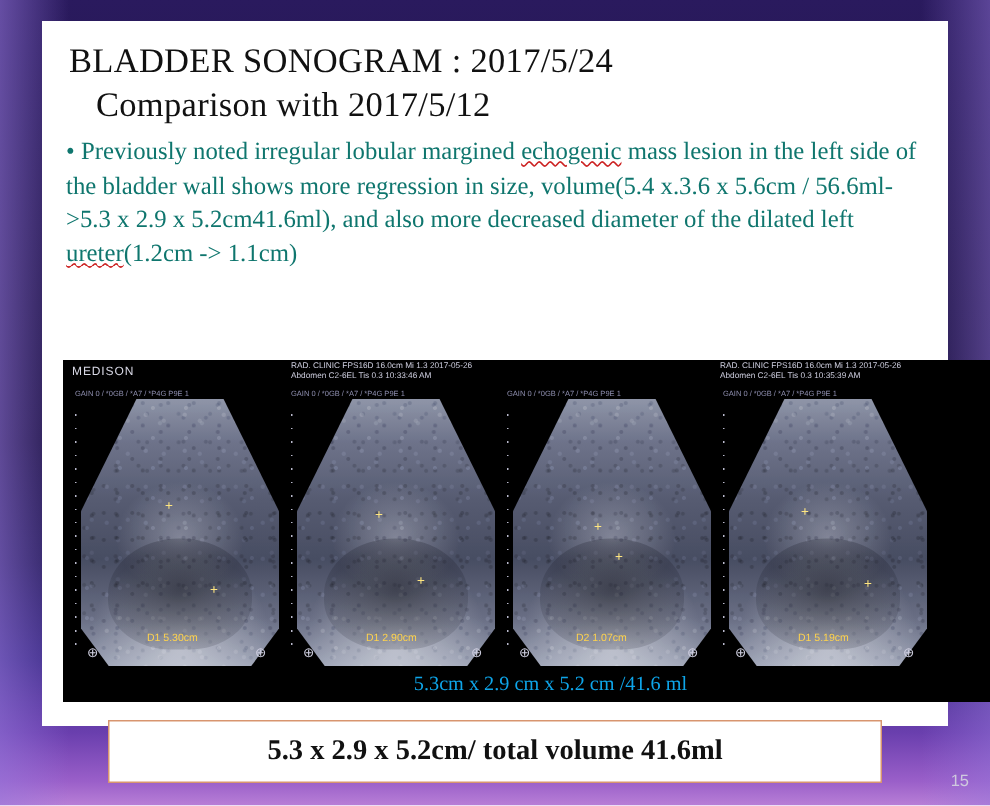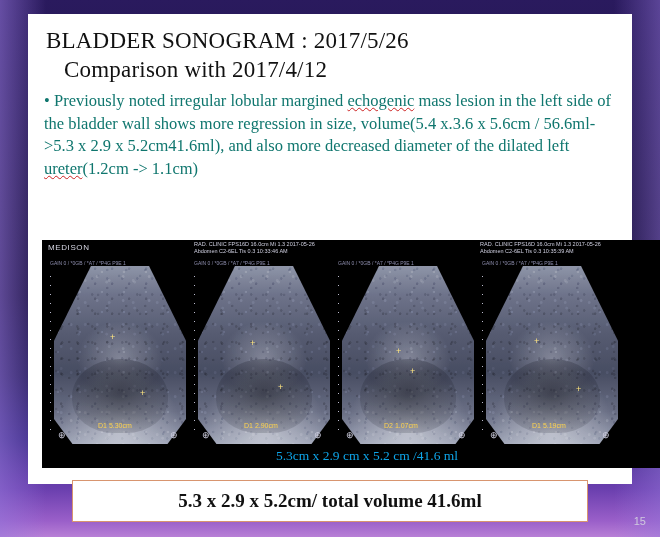--- a/index.html
+++ b/index.html
@@ -234,22 +234,22 @@
   }
 </style>
 </head>
 <body>
 
 <div id="slide">
 
   <div class="content-card">
 
     <div class="title">
-      <div>BLADDER SONOGRAM : 2017/5/26</div>
-      <div class="title-line2">Comparison with 2017/4/12</div>
+      <div>BLADDER SONOGRAM : 2017/5/24</div>
+      <div class="title-line2">Comparison with 2017/5/12</div>
     </div>
 
     <div class="bullets">
       <div class="bullet-row">
         <span class="bullet-dot">•</span><span>Previously noted irregular lobular margined <span class="spell">echogenic</span> mass lesion in the left side of the bladder wall shows more regression in size, volume(5.4 x.3.6 x 5.6cm / 56.6ml-&gt;5.3 x 2.9 x 5.2cm41.6ml), and also more decreased diameter of the dilated left <span class="spell">ureter</span>(1.2cm -&gt; 1.1cm)</span>
       </div>
     </div>
 
   </div>
 

